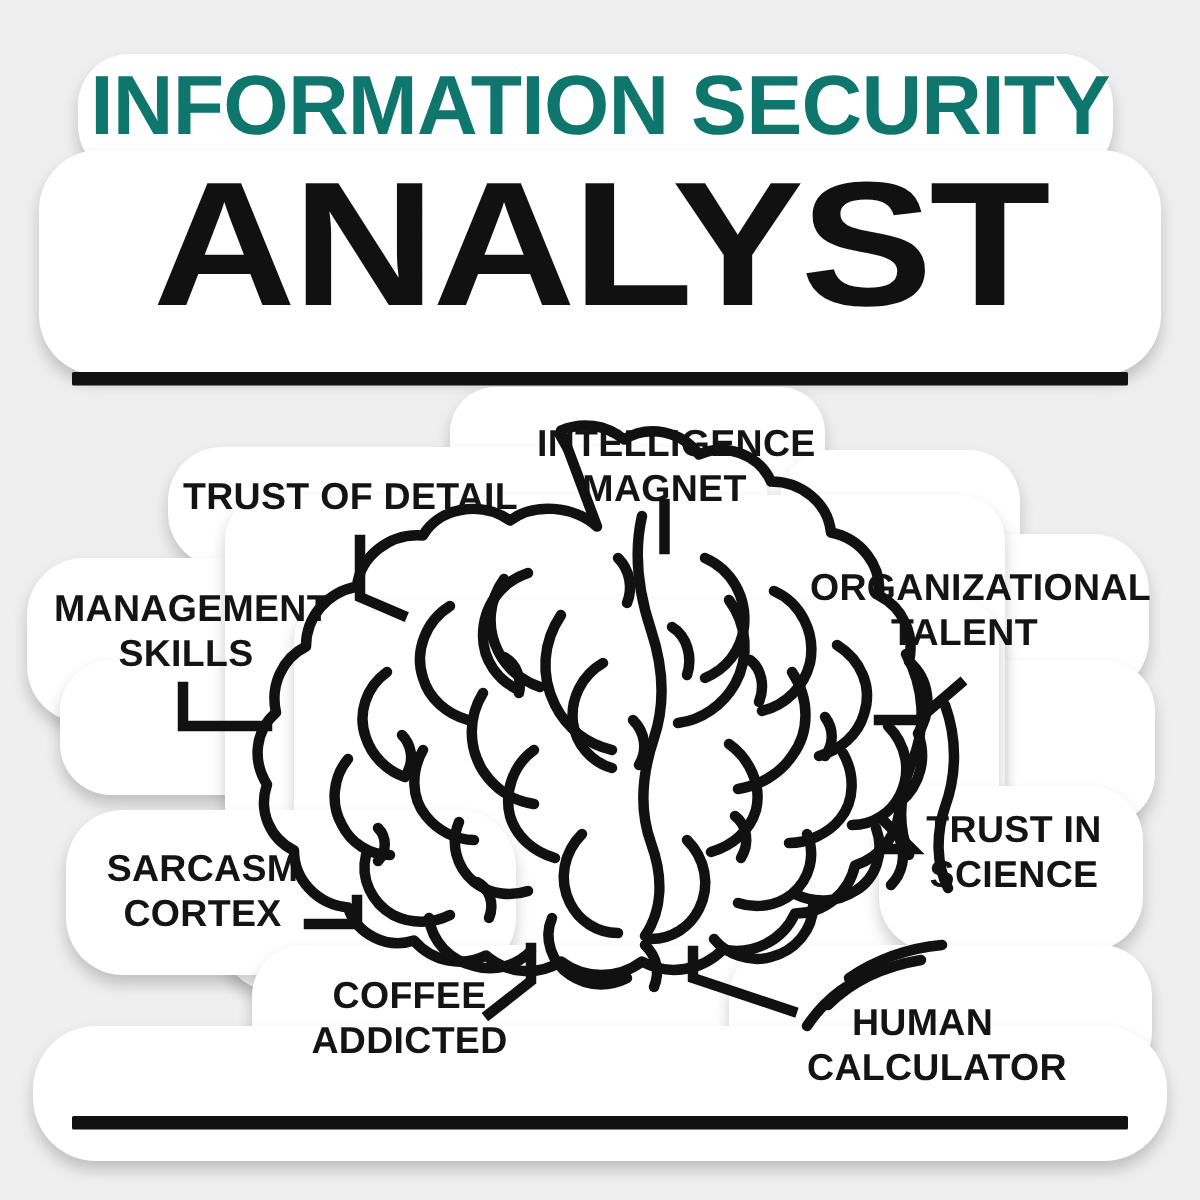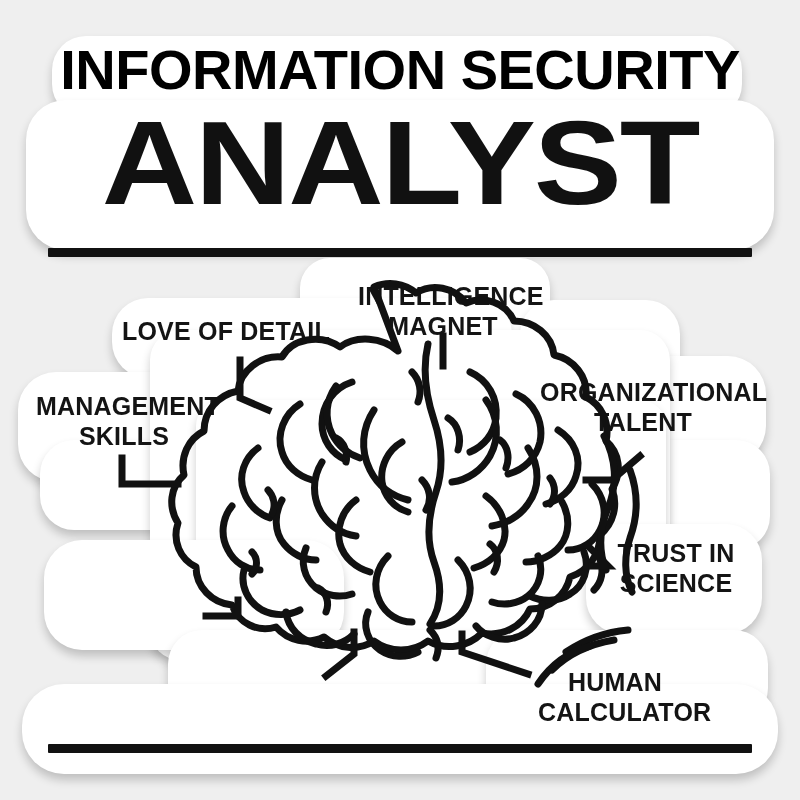--- a/index.html
+++ b/index.html
@@ -56,21 +56,21 @@
   }
 
   .title-line-1 {
     position: absolute;
     left: 0; right: 0;
     top: 42px;
     text-align: center;
     font-size: 56px;
     font-weight: bold;
     letter-spacing: -0.5px;
-    color: #000000;
+    color: #0f766e;
     line-height: 1;
     white-space: nowrap;
   }
   .title-line-2 {
     position: absolute;
     left: 0; right: 0;
     top: 104px;
     text-align: center;
     font-size: 118px;
     font-weight: bold;
@@ -235,26 +235,30 @@
   </svg>
 
   <div class="content">
 
     <div class="title-line-1">INFORMATION SECURITY</div>
     <div class="title-line-2">ANALYST</div>
 
     <div class="rule rule-top"></div>
     <div class="rule rule-bottom"></div>
 
-    <div class="label lbl-love">LOVE OF DETAIL</div>
+    <div class="label lbl-love">TRUST OF DETAIL</div>
     <div class="label lbl-intel">INTELLIGENCE
 MAGNET</div>
     <div class="label lbl-org">ORGANIZATIONAL
 TALENT</div>
     <div class="label lbl-mgmt">MANAGEMENT
 SKILLS</div>
     <div class="label lbl-trust">TRUST IN
 SCIENCE</div>
+    <div class="label lbl-sarc">SARCASM
+CORTEX</div>
+    <div class="label lbl-coffee">COFFEE
+ADDICTED</div>
     <div class="label lbl-human">HUMAN
 CALCULATOR</div>
 
   </div>
 </div>
 
 </body></html>

